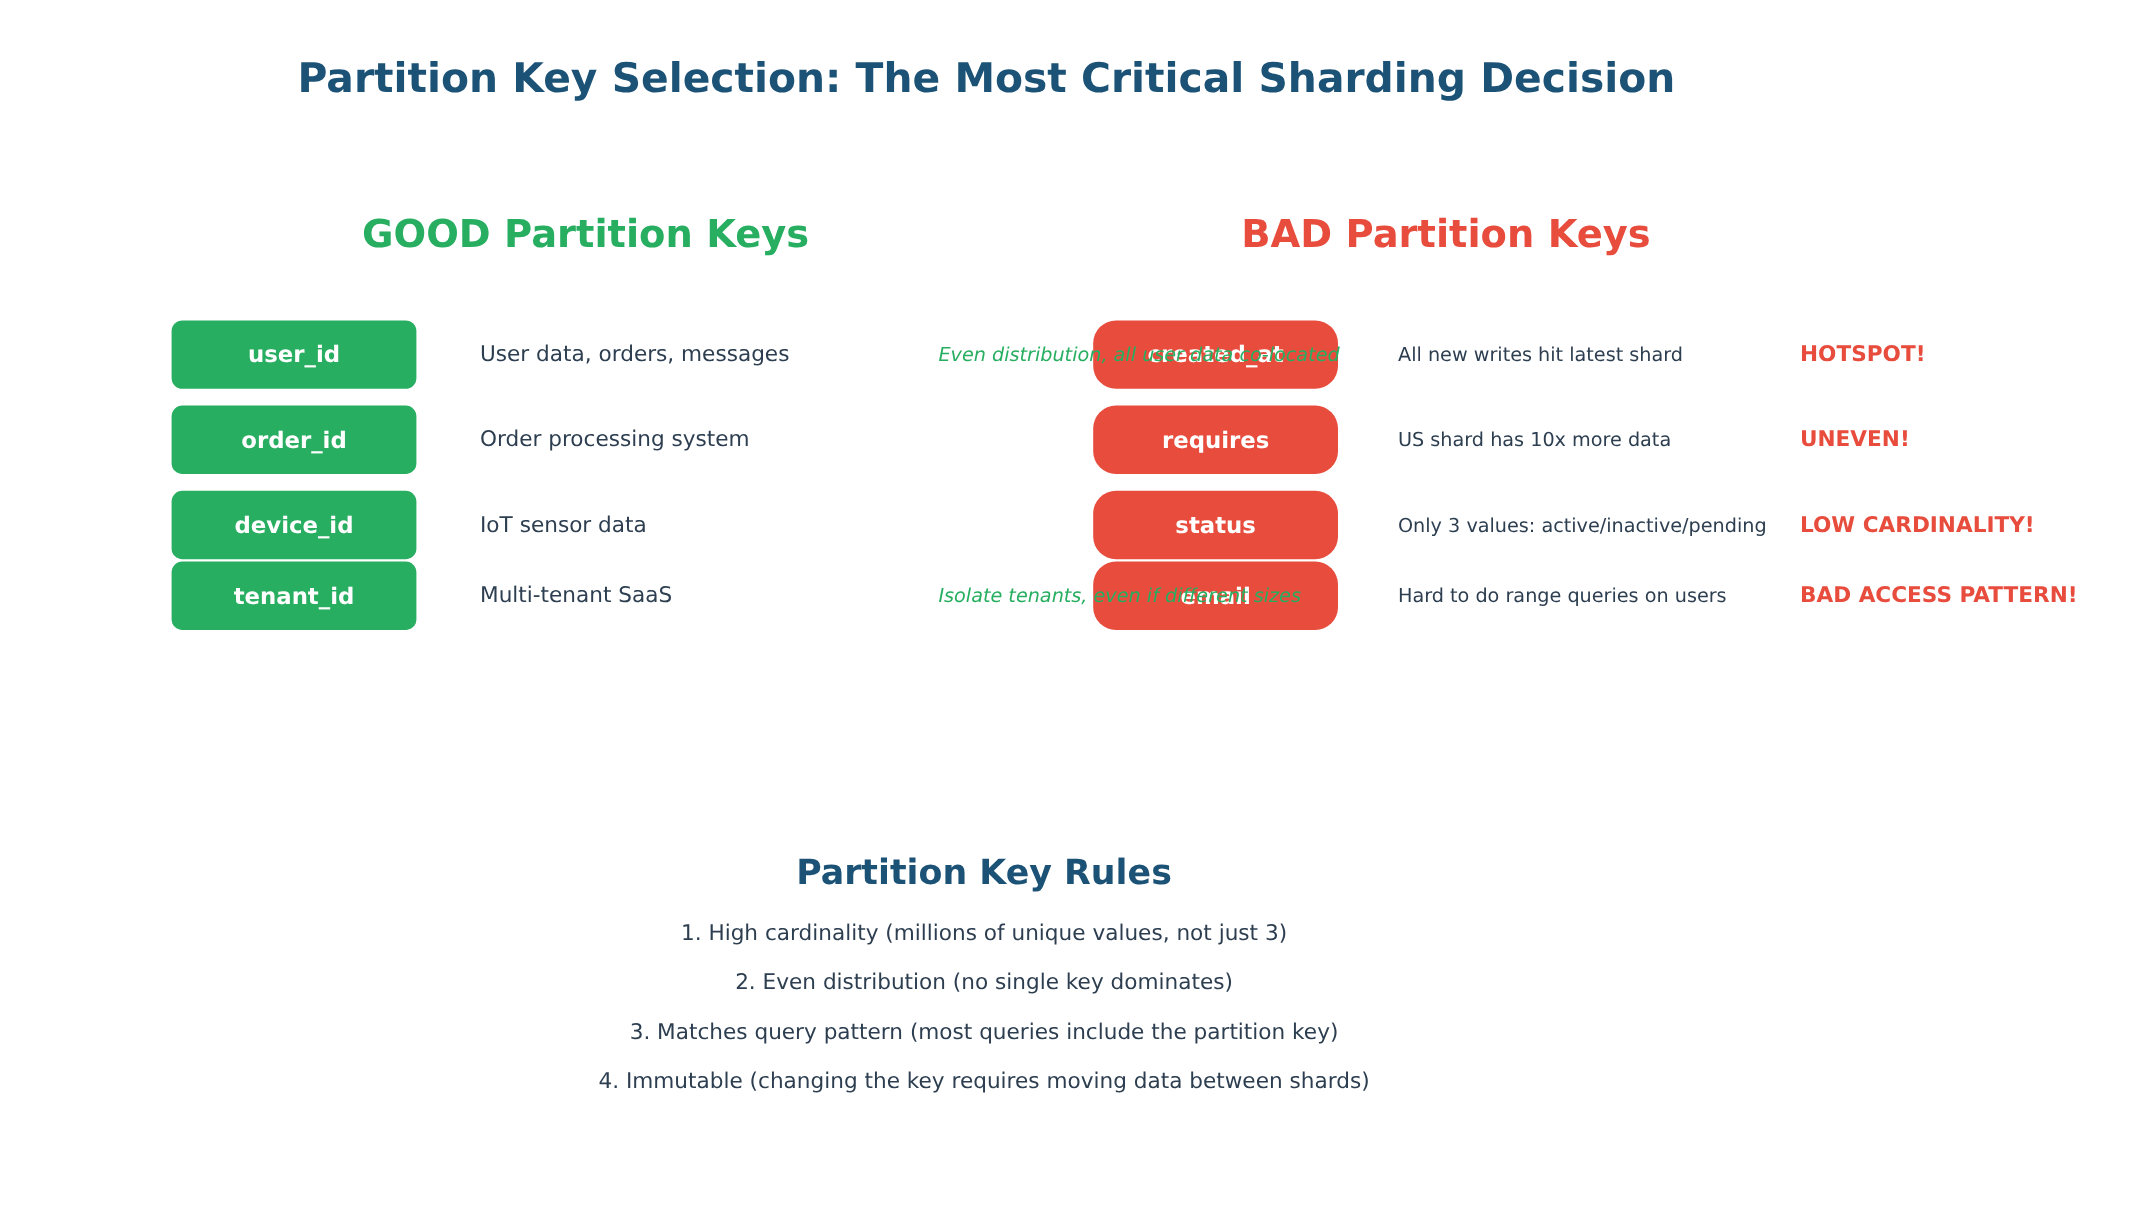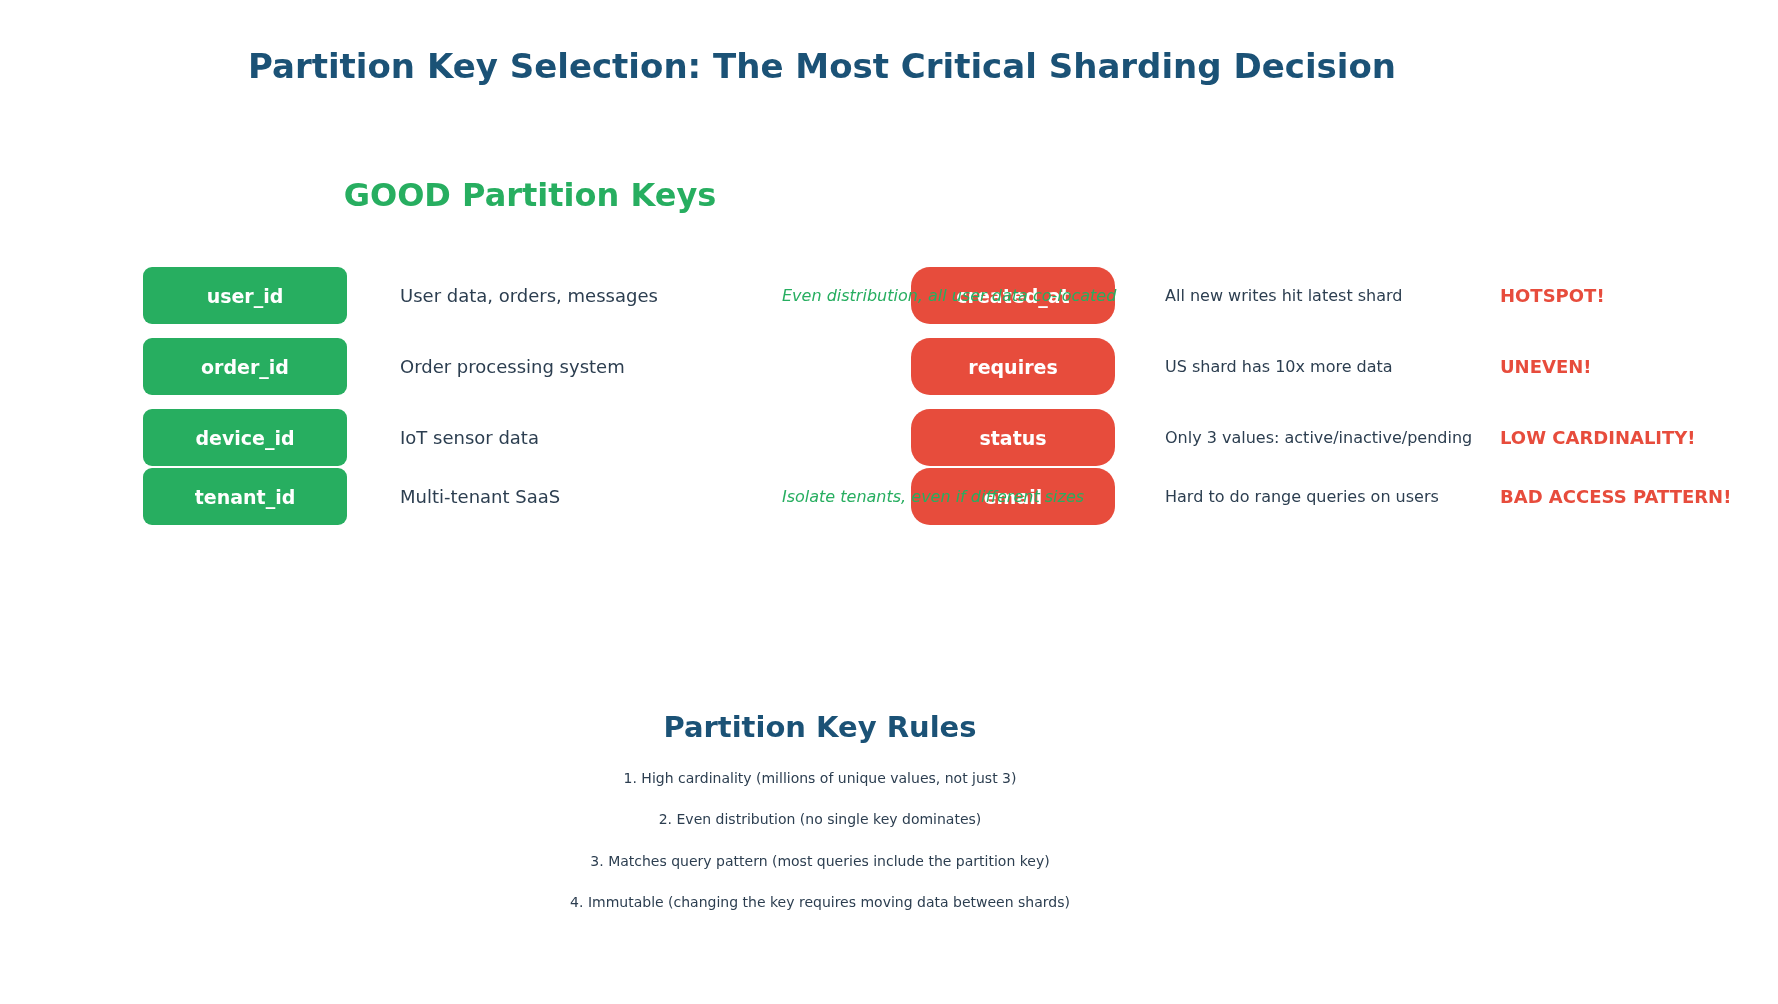--- a/index.html
+++ b/index.html
@@ -27,21 +27,21 @@
     white-space: nowrap;
   }
   .section-heading {
     position: absolute;
     top: 176px;
     transform: translateX(-50%);
     font-size: 32px;
     font-weight: bold;
     white-space: nowrap;
   }
-  .section-heading.good { left: 530px; color: var(--good-green, #27ae60); }
+  .section-heading.good { left: 488px; color: var(--good-green, #27ae60); }
   .section-heading.bad  { left: 1205px; color: var(--bad-red, #e74c3c); }
 
   .row {
     position: absolute;
     left: 0;
     width: 100%;
     height: 57px;
   }
   .row > div {
     position: absolute;
@@ -97,33 +97,34 @@
     color: var(--title-blue, #1b5276);
     white-space: nowrap;
     margin-top: 24px;
   }
   .rule-line {
     position: absolute;
     left: 820px;
     transform: translateX(-50%);
     height: 24px;
     line-height: 24px;
-    font-size: 14px;
+    font-size: 18px;
     color: var(--text-dark, #2c3e50);
     white-space: nowrap;
   }
 </style>
 </head>
 <body>
 
 <div class="page">
 
   <div class="title">Partition Key Selection: The Most Critical Sharding Decision</div>
 
   <div class="section-heading good">GOOD Partition Keys</div>
+  <div class="section-heading bad">BAD Partition Keys</div>
 
   <div class="row" style="top:267px">
     <div class="key-box good-box">user_id</div>
     <div class="use-desc">User data, orders, messages</div>
     <div class="reason">Even distribution, all user data co-located</div>
     <div class="key-box bad-box">created_at</div>
     <div class="problem-desc">All new writes hit latest shard</div>
     <div class="warning">HOTSPOT!</div>
   </div>
 

